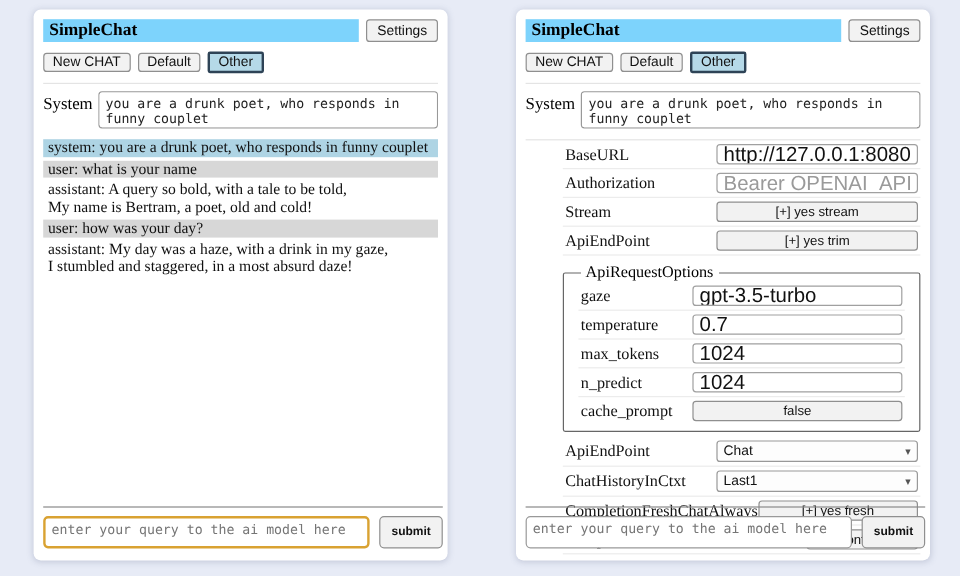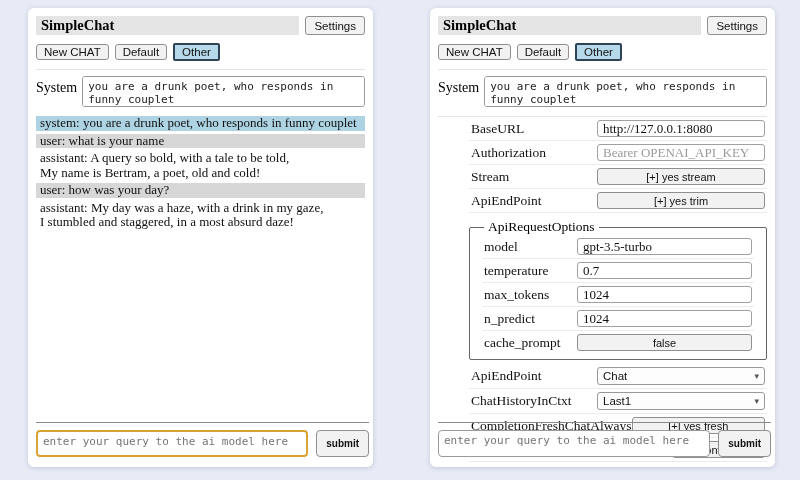--- a/index.html
+++ b/index.html
@@ -20,21 +20,21 @@
     box-shadow: 0 1px 5px rgba(110,120,150,0.30);
     padding: 8px;
   }
   .panel.left  { left: 28px; }
   .panel.right { left: 430px; }
 
   
   .titlebar-row { display: flex; gap: 6px; align-items: stretch; }
   .titlebar {
     flex: 1;
-    background: #e5e5e5;
+    background: #7dd3fc;
     font-weight: bold;
     font-size: 14.5px;
     padding: 1px 5px;
     line-height: 17px;
   }
   button {
     font-family: "Liberation Sans", sans-serif;
     font-size: 11.5px;
     background: #f2f2f2;
     border: 1px solid #8f8f8f;
@@ -85,22 +85,22 @@
   .srow {
     display: flex;
     align-items: center;
     padding: 3px 2px;
     border-bottom: 1px solid #ececec;
     min-height: 21px;
   }
   .srow .slabel { flex: 1; font-size: 13.5px; color: #111; }
   .sctl { width: 168px; }
   input.sctl {
-    font-family: Liberation Serif, serif;
-    font-size: 13px;
+    font-family: Liberation Sans, sans-serif;
+    font-size: 17px;
     border: 1px solid #a0a0a0;
     border-radius: 3px;
     height: 17px;
     padding: 0 5px;
     color: #111;
     outline: none;
   }
   input.sctl::placeholder { color: #9a9a9a; }
   button.sctl { height: 17px; padding: 0 4px; font-size: 11px; line-height: 14px; }
   .selbox {
@@ -218,21 +218,21 @@
 
     <div class="srow">
       <span class="slabel">ApiEndPoint</span>
       <button class="sctl">[+] yes trim</button>
     </div>
 
     <fieldset>
       <legend>ApiRequestOptions</legend>
 
       <div class="srow">
-        <span class="slabel">model</span>
+        <span class="slabel">gaze</span>
         <input class="sctl" type="text" spellcheck="false" value="gpt-3.5-turbo" style="">
       </div>
 
       <div class="srow">
         <span class="slabel">temperature</span>
         <input class="sctl" type="text" spellcheck="false" value="0.7" style="">
       </div>
 
       <div class="srow">
         <span class="slabel">max_tokens</span>

